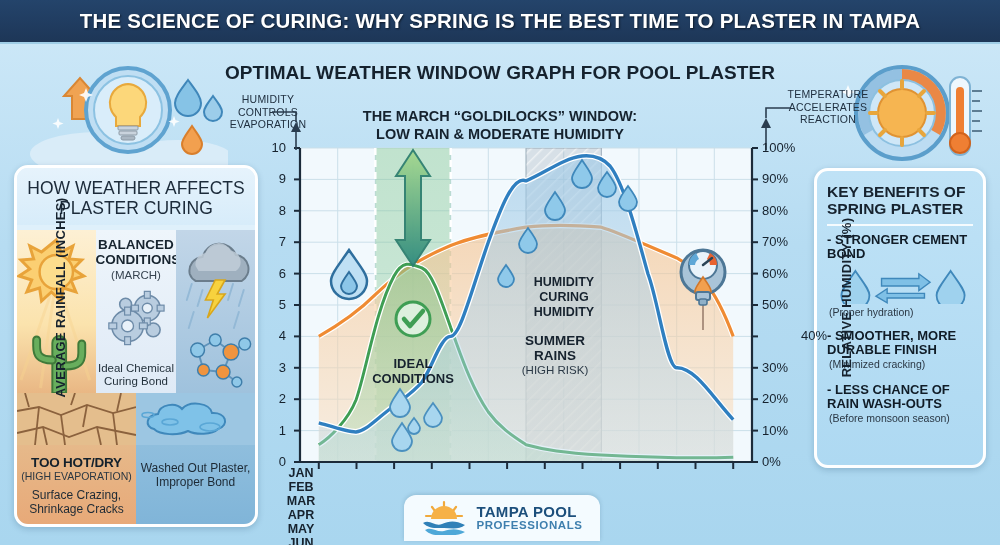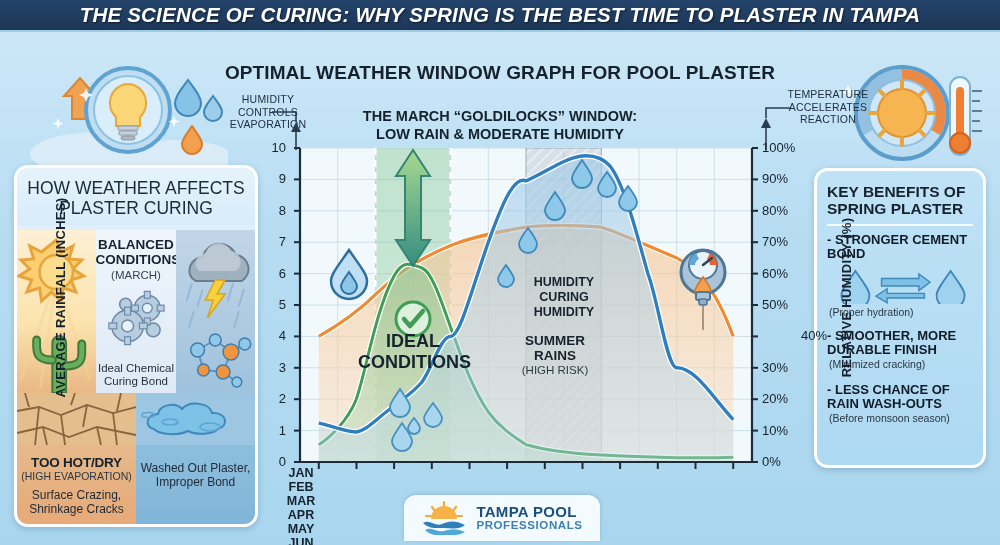--- a/index.html
+++ b/index.html
@@ -11,25 +11,24 @@
     overflow: hidden;
     position: relative;
   }
   #page {
     position: relative; width: 1000px; height: 545px;
     background: linear-gradient(180deg, #cfe9f8 0%, #b6dcf2 45%, #a9d6ef 100%);
   }
 
   
   .header {
-    position: absolute; left: 0; top: 0; width: 1000px; height: 32px;
+    position: absolute; left: 0; top: 0; width: 1000px; height: 44px;
     background: linear-gradient(180deg, #24446b 0%, #1d3657 100%);
     display: flex; align-items: center; justify-content: center;
     border-bottom: 2px solid #9fcde6;
-    font-style: italic;
   }
   .header h1 {
     color: #ffffff; font-size: 20.5px; font-weight: bold;
     letter-spacing: .2px; white-space: nowrap;
     text-shadow: 1px 1px 2px rgba(0,0,0,.55);
   }
 
   
   .topleft-art { position:absolute; left:28px; top:58px; width:200px; height:112px; }
   .topright-art { position:absolute; right:10px; top:55px; width:150px; height:118px; }
@@ -576,21 +575,21 @@
   <div class="ytick-r" style="left:762px; top:203px;">80%</div>
   <div class="ytick-r" style="left:762px; top:234px;">70%</div>
   <div class="ytick-r" style="left:762px; top:266px;">60%</div>
   <div class="ytick-r" style="left:762px; top:297px;">50%</div>
   <div class="ytick-r" style="left:801px; top:328px;">40%</div>
   <div class="ytick-r" style="left:762px; top:360px;">30%</div>
   <div class="ytick-r" style="left:762px; top:391px;">20%</div>
   <div class="ytick-r" style="left:762px; top:423px;">10%</div>
   <div class="ytick-r" style="left:762px; top:454px;">0%</div>
 
-  <div class="inchart-label" style="left:358px; top:331px; width:110px; font-size:18px; line-height:1.15;">
+  <div class="inchart-label" style="left:358px; top:357px; width:110px; font-size:13px; line-height:1.15;">
     <div>IDEAL</div>
     <div>CONDITIONS</div>
   </div>
 
   <div class="inchart-label" style="left:514px; top:275px; width:100px; font-size:12.5px; line-height:1.18;">
     <div>HUMIDITY</div>
     <div>CURING</div>
     <div>HUMIDITY</div>
   </div>
 

